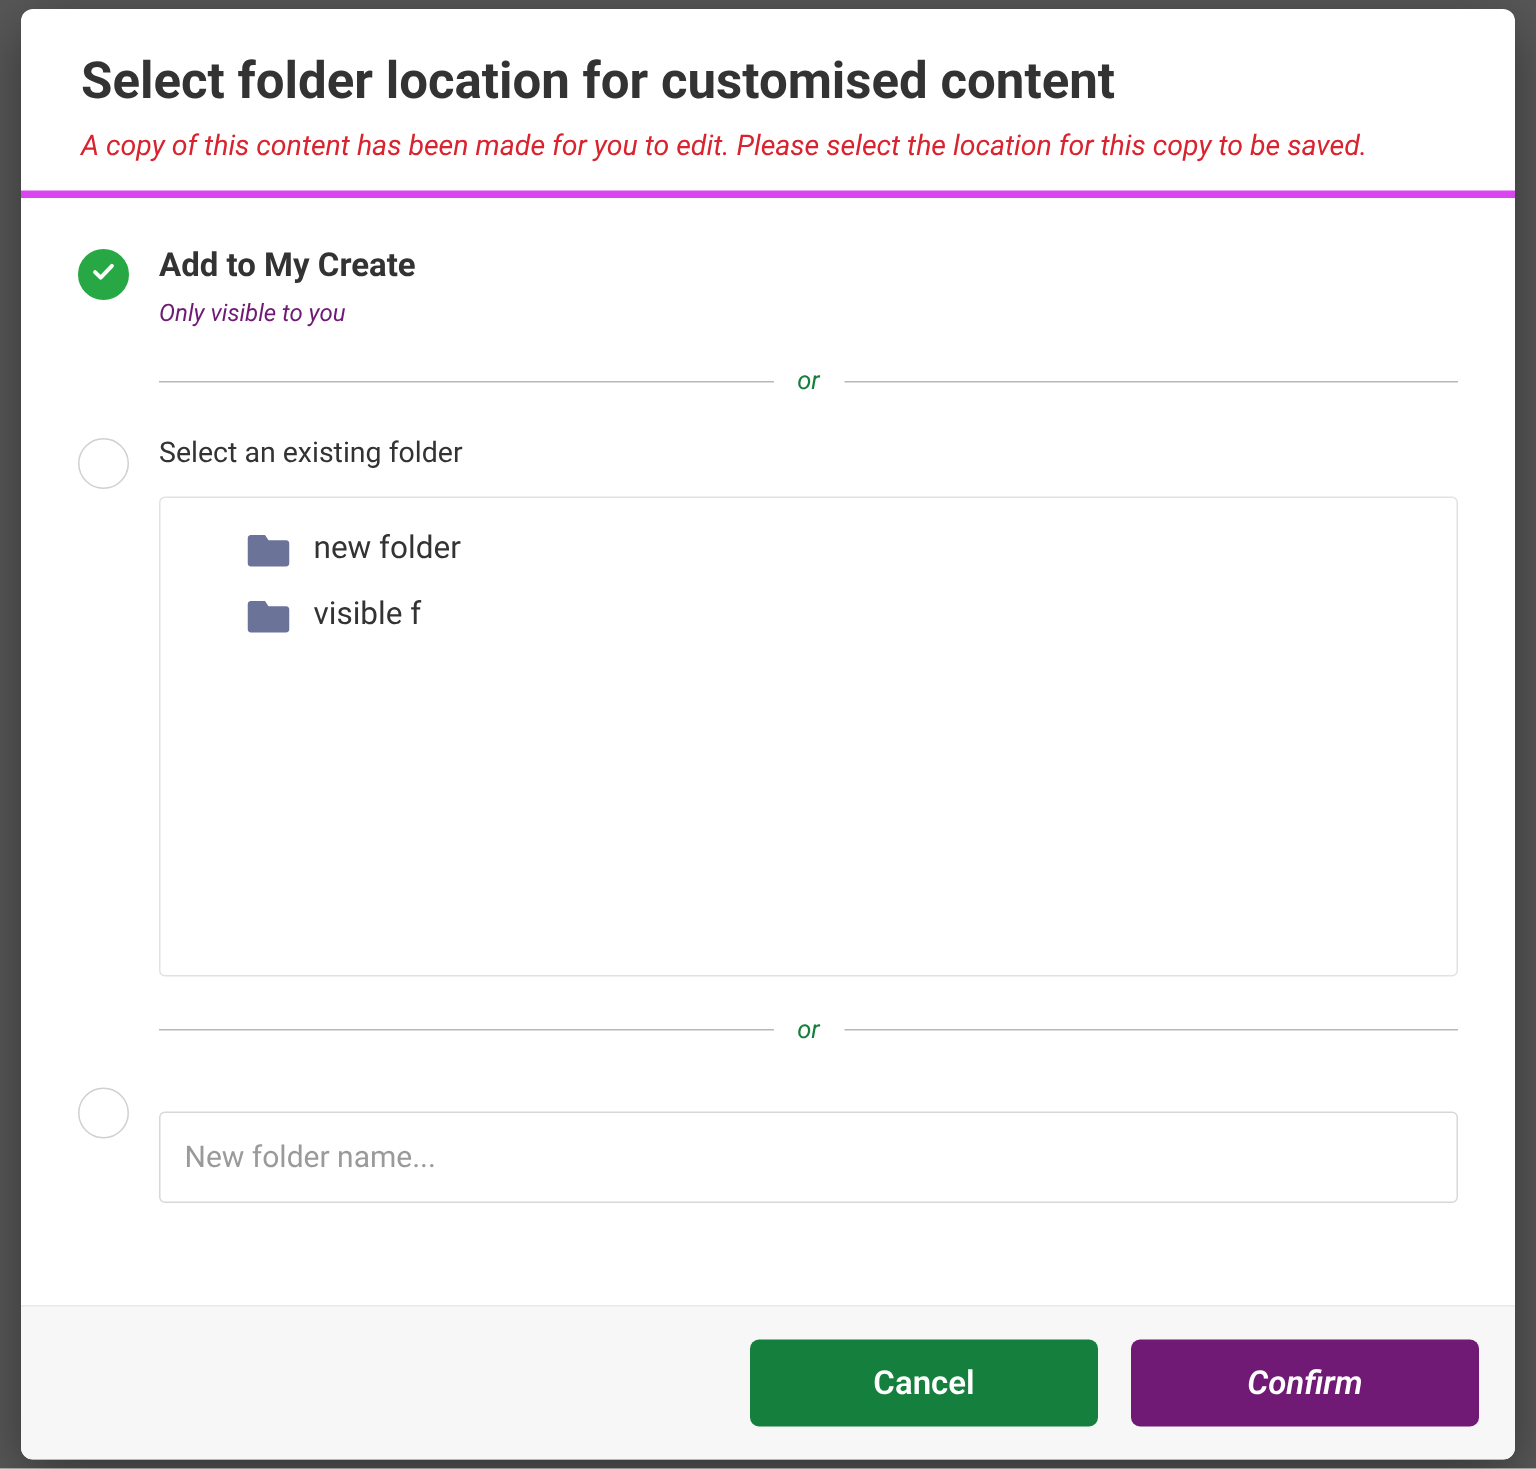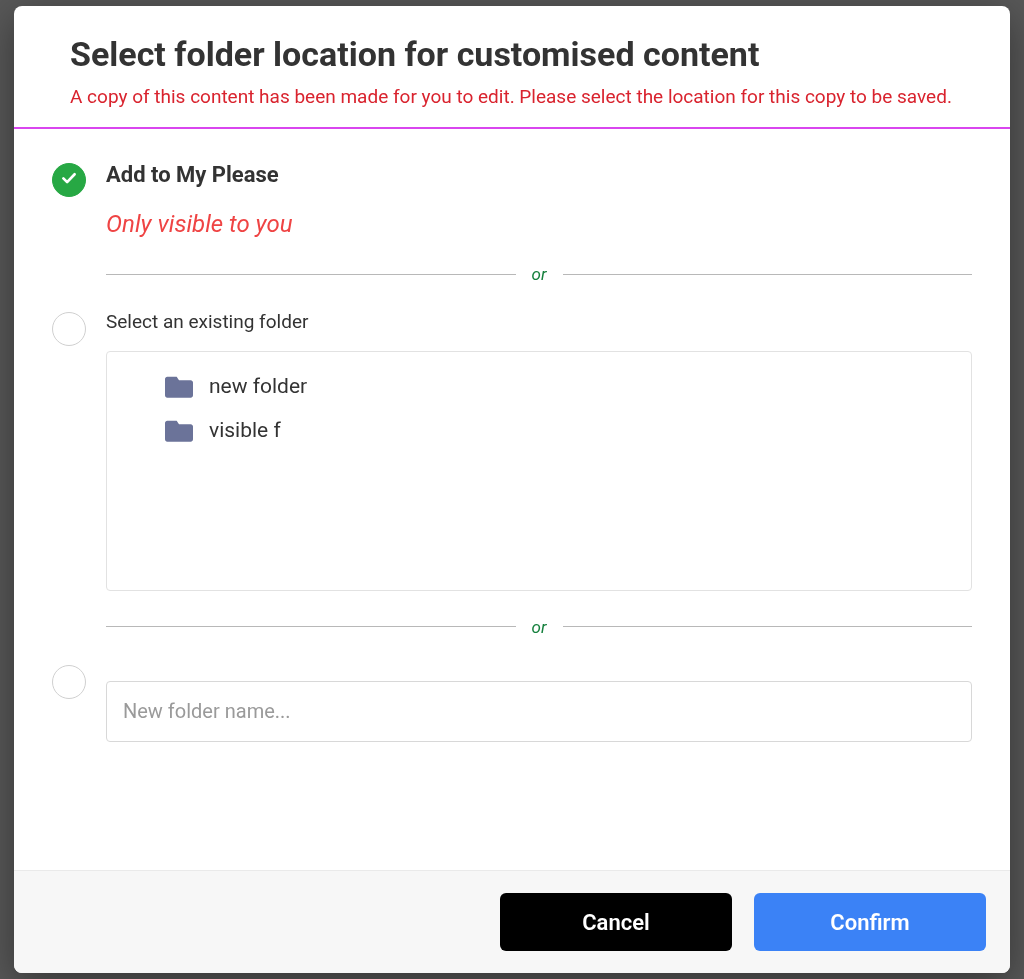--- a/index.html
+++ b/index.html
@@ -31,33 +31,34 @@
       bottom: 6px;
       background: #ffffff;
       border-radius: 8px;
       display: flex;
       flex-direction: column;
       overflow: hidden;
       box-shadow: 0 10px 40px rgba(0,0,0,0.4);
     }
     
     .modal-header {
-      padding: 28px 38px 18px 56px;
-      border-bottom: 2px solid #d946ef;
+      padding: 28px 38px 18px 40px;
+      border-bottom: 5px solid #d946ef;
     }
     
     .modal-title {
       font-size: 34px;
       font-weight: 700;
       color: #333333;
       line-height: 1.2;
     }
     
     .modal-subtitle {
       font-size: 19px;
+      font-style: italic;
       color: #d9232e;
       margin-top: 10px;
       line-height: 1.3;
     }
     
     .modal-body {
       flex: 1;
       padding: 32px 38px 20px 38px;
       overflow: auto;
     }
@@ -105,24 +106,24 @@
     }
     
     .option-title-normal {
       font-size: 19px;
       font-weight: 400;
       color: #333333;
       line-height: 1.3;
     }
     
     .option-desc {
-      font-size: 24px;
+      font-size: 16px;
       font-style: italic;
-      color: #ef4444;
-      margin-top: 20px;
+      color: #701a75;
+      margin-top: 6px;
     }
     
     .divider-row {
       display: flex;
       align-items: center;
       gap: 16px;
       margin: 26px 0 26px 54px;
     }
     
     .divider-line {
@@ -134,21 +135,21 @@
     .divider-text {
       font-size: 17px;
       font-style: italic;
       color: #15803d;
     }
     
     .folder-list-box {
       margin-top: 16px;
       border: 1px solid #e2e2e2;
       border-radius: 4px;
-      height: 240px;
+      height: 320px;
       padding: 12px 0;
       overflow: auto;
     }
     
     .folder-item {
       display: flex;
       align-items: center;
       gap: 16px;
       padding: 10px 10px 10px 58px;
       cursor: pointer;
@@ -198,27 +199,28 @@
       height: 58px;
       border: none;
       border-radius: 6px;
       font-size: 22px;
       font-weight: 600;
       cursor: pointer;
       font-family: inherit;
     }
     
     .btn-cancel {
-      background: #000000;
+      background: #15803d;
       color: #ffffff;
     }
     
     .btn-confirm {
-      background: #3b82f6;
+      background: #701a75;
       color: #ffffff;
+      font-style: italic;
     }
   </style>
 </head>
 <body>
 
 <div class="backdrop"></div>
 
 <div class="modal">
 
   <div class="modal-header">
@@ -230,21 +232,21 @@
 
     <div class="option-row">
       <div class="radio-circle selected">
         <span>
           <svg viewBox="0 0 24 24" fill="none" stroke="currentColor" stroke-width="3.5" stroke-linecap="round" stroke-linejoin="round">
             <polyline points="4.5 12.5 9.5 17.5 19.5 7"></polyline>
           </svg>
         </span>
       </div>
       <div class="option-content">
-        <div class="option-title">Add to My Please</div>
+        <div class="option-title">Add to My Create</div>
         <div class="option-desc">Only visible to you</div>
       </div>
     </div>
 
     <div class="divider-row">
       <div class="divider-line"></div>
       <span class="divider-text">or</span>
       <div class="divider-line"></div>
     </div>
 

